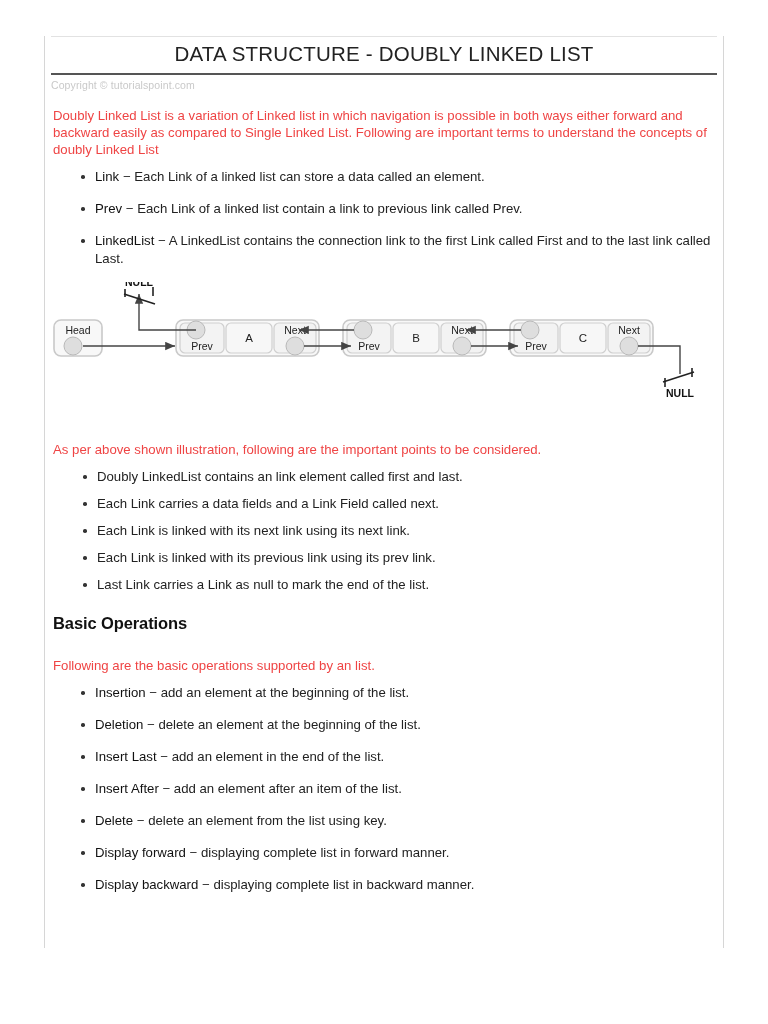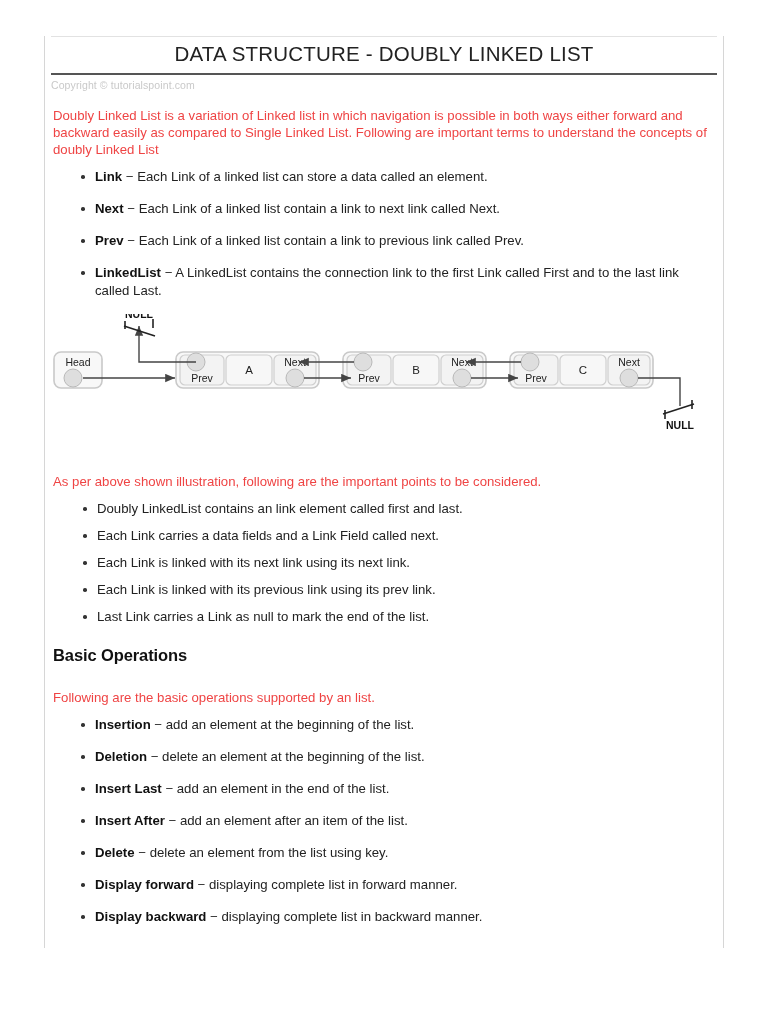--- a/index.html
+++ b/index.html
@@ -89,21 +89,21 @@
   ul.bullets li::before {
     content: "";
     position: absolute;
     left: -14px; top: 7px;
     width: 3.5px; height: 3.5px;
     background: #333;
     border-radius: 50%;
   }
   ul.bullets.compact li { margin-bottom: 9px; }
   ul.bullets.compact { padding-left: 46px; }
-  .b { font-weight: bold; color: #111; }
+  .b { font-weight: normal; color: #111; }
   .dash { color: #333; }
   .smallcap { font-size: 11px; }
 
   
   .diagram {
     position: relative;
     height: 135px;
     margin: 14px 0 0 0;
   }
   .diagram svg { display: block; }
@@ -120,25 +120,20 @@
 
     <div class="doc-copyright">Copyright © tutorialspoint.com</div>
 
     <p class="para">Doubly Linked List is a variation of Linked list in which navigation is possible in both ways either forward and backward easily as compared to Single Linked List. Following are important terms to understand the concepts of doubly Linked List</p>
 
     <ul class="bullets">
       <li>
         <span class="b">Link</span>
         <span class="dash">−</span>
         <span>Each Link of a linked list can store a data called an element.</span>
-      </li>
-      <li>
-        <span class="b">Next</span>
-        <span class="dash">−</span>
-        <span>Each Link of a linked list contain a link to next link called Next.</span>
       </li>
       <li>
         <span class="b">Prev</span>
         <span class="dash">−</span>
         <span>Each Link of a linked list contain a link to previous link called Prev.</span>
       </li>
       <li>
         <span class="b">LinkedList</span>
         <span class="dash">−</span>
         <span>A LinkedList contains the connection link to the first Link called First and to the last link called Last.</span>

